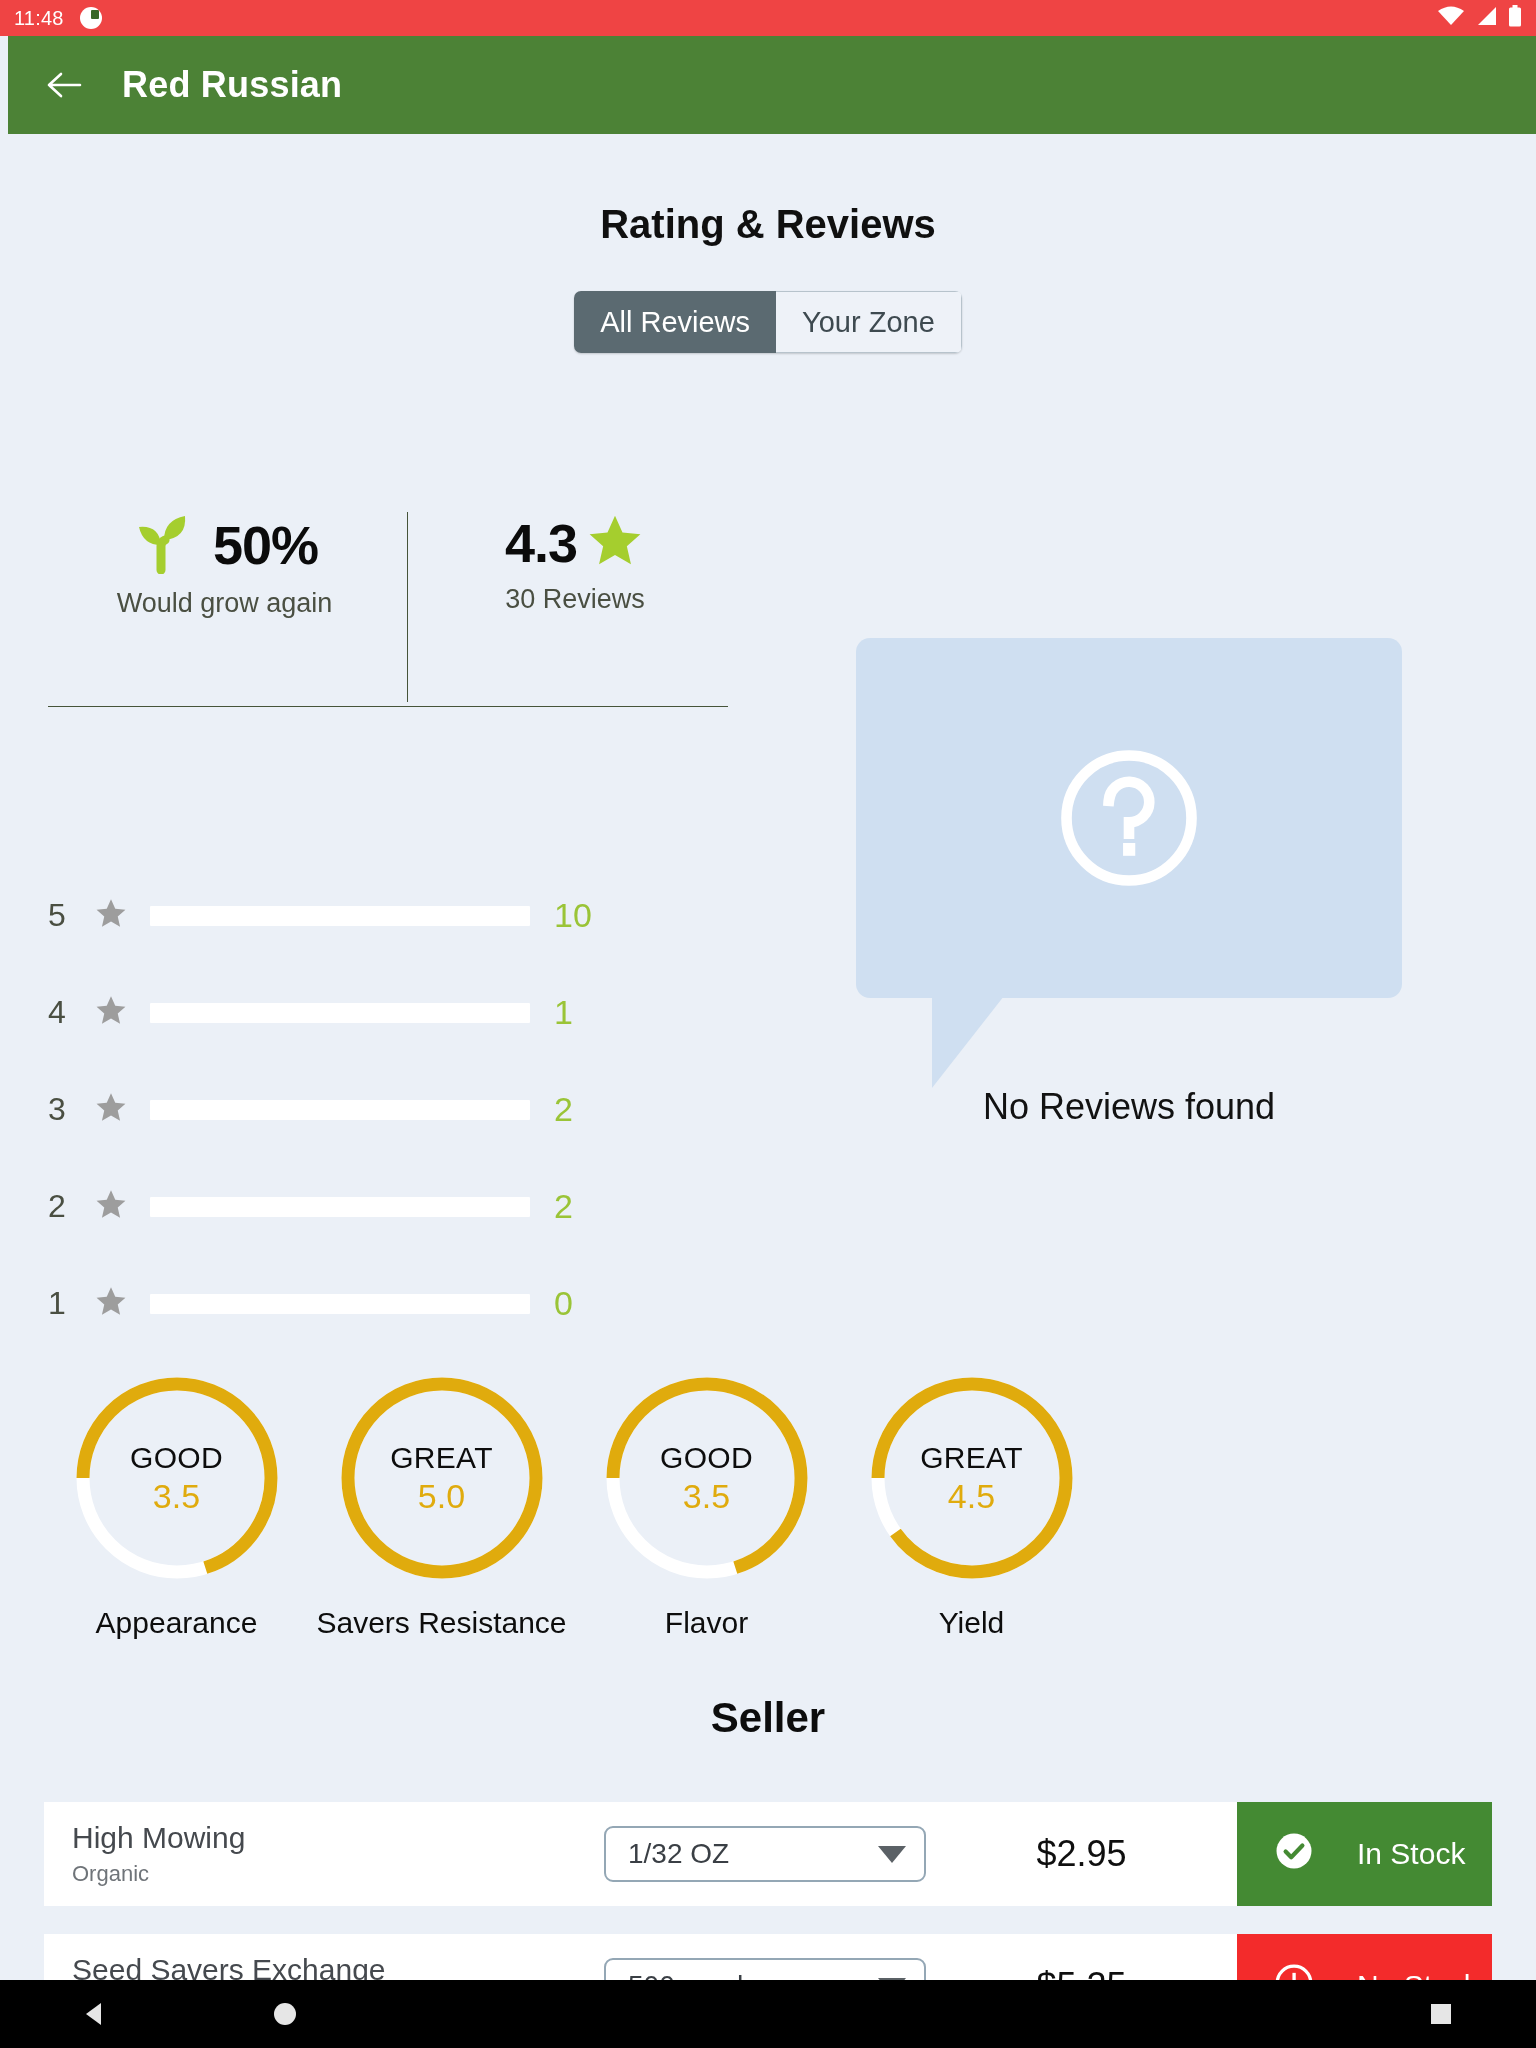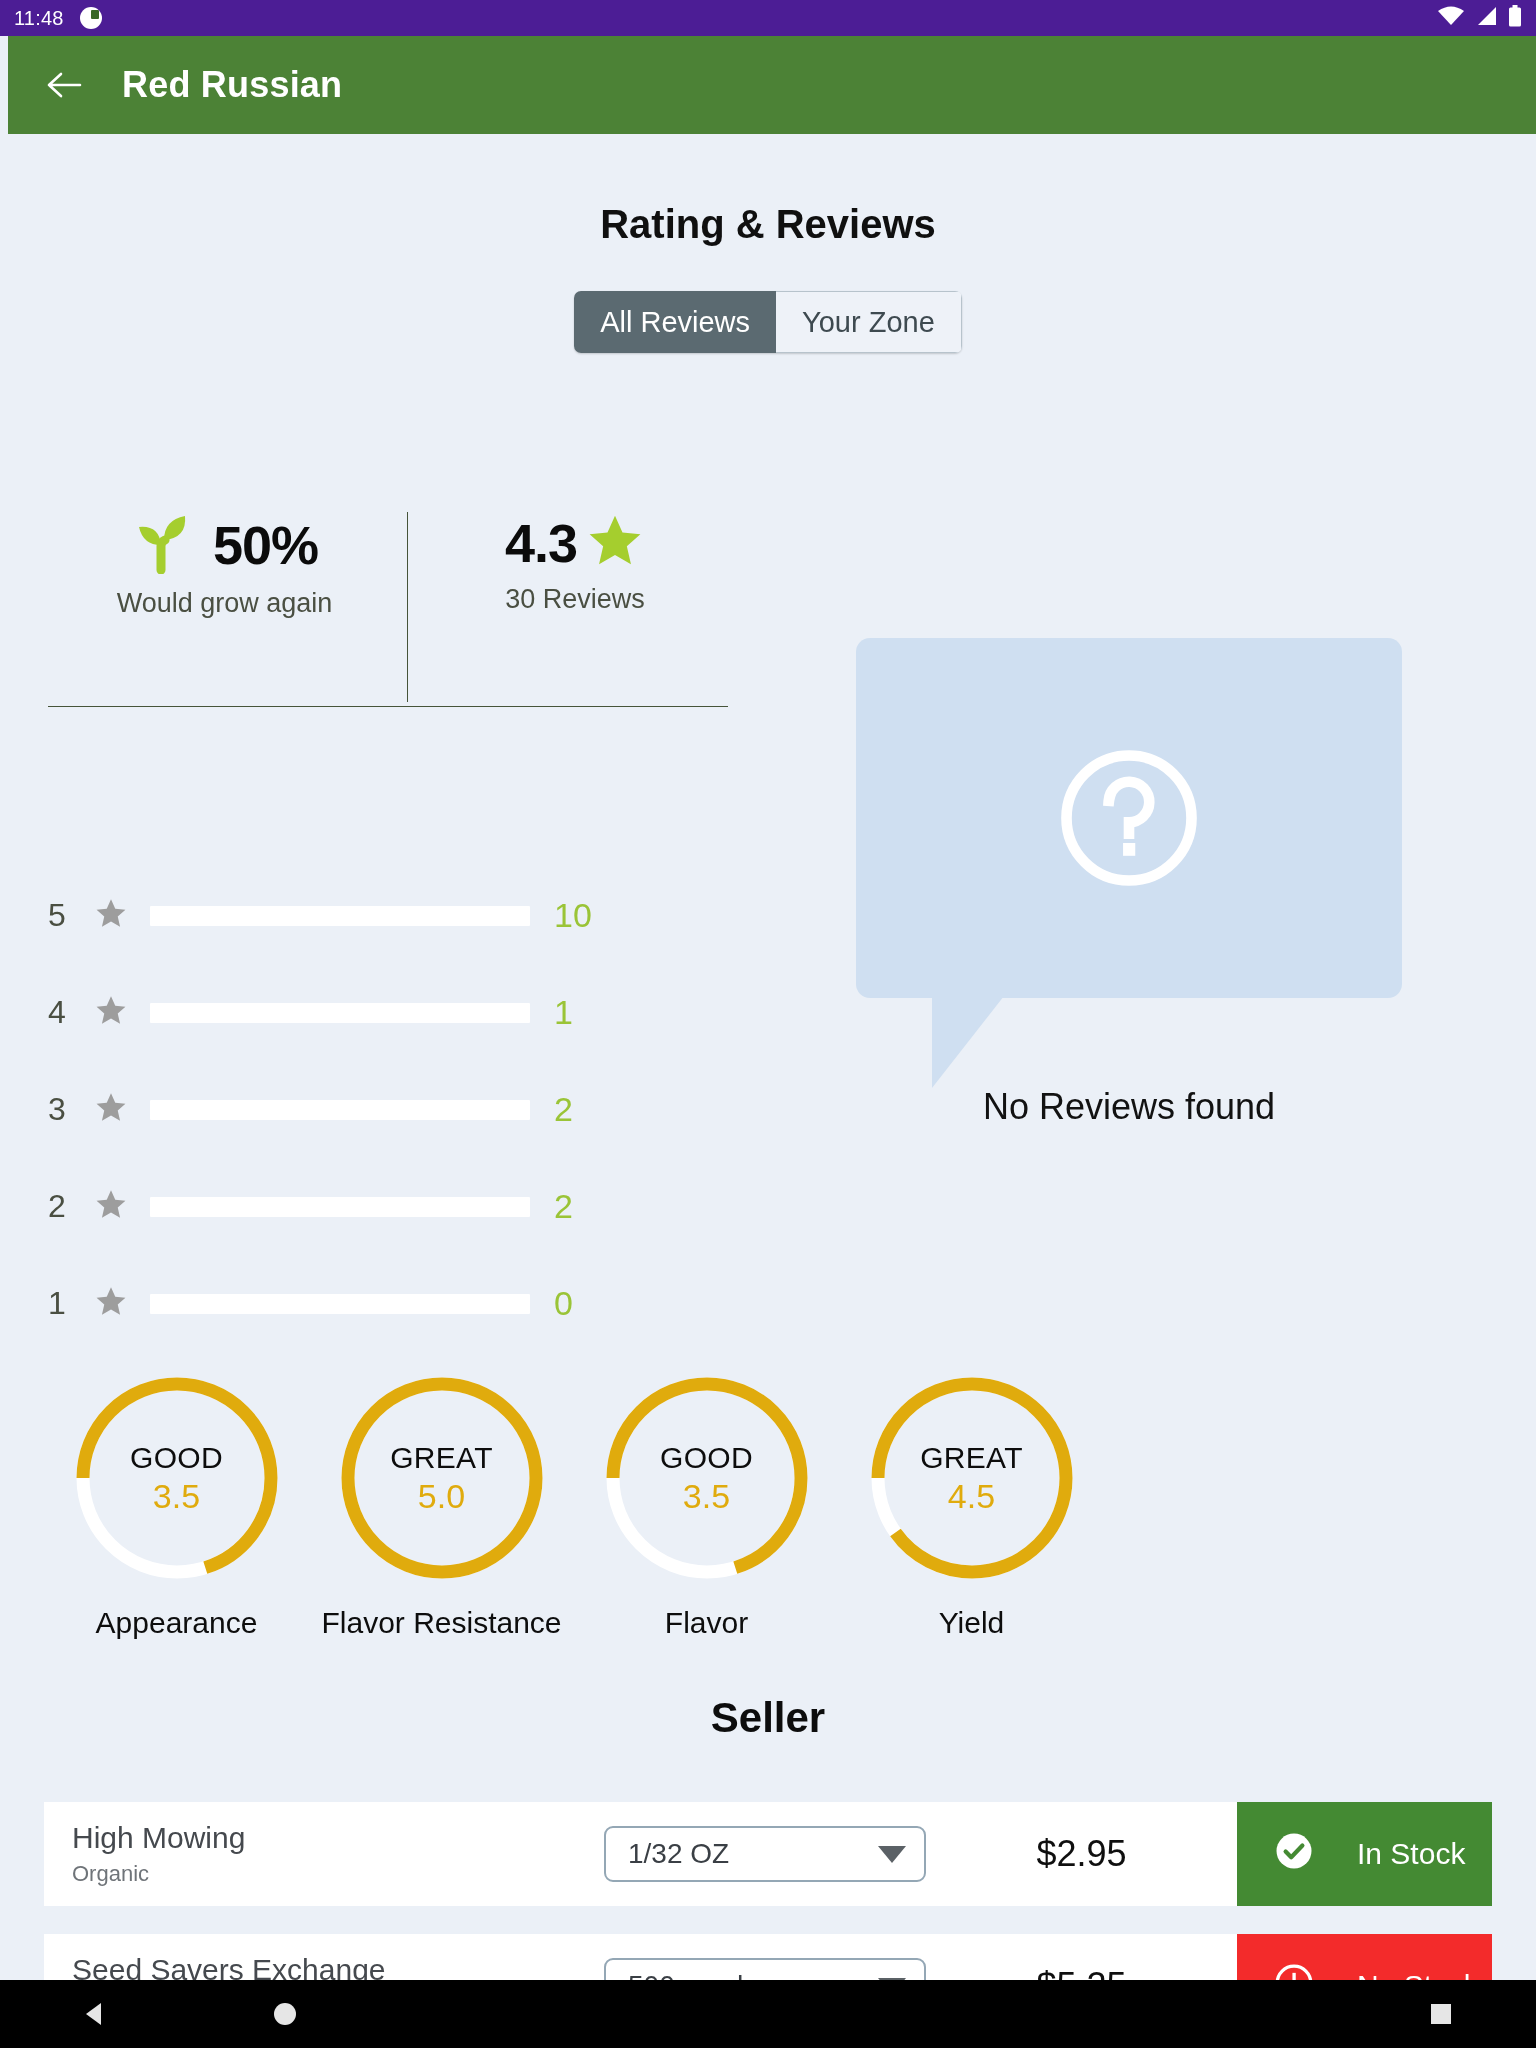--- a/index.html
+++ b/index.html
@@ -6,21 +6,21 @@
   html, body {
     width: 1536px; height: 2048px;
     font-family: "Liberation Sans", sans-serif;
     background: #ebf0f7;
     overflow: hidden;
   }
   body { position: relative; }
 
   
   .statusbar {
-    height: 36px; background: #4c1d95;
+    height: 36px; background: #ef4444;
     display: flex; align-items: center;
     padding: 0 14px; color: #ffffff;
   }
   .statusbar .time { font-size: 20px; letter-spacing: .2px; }
   .statusbar .appicon {
     width: 22px; height: 22px; border-radius: 50%;
     background: #ffffff; margin-left: 16px;
     position: relative;
   }
   .statusbar .appicon::after {
@@ -358,21 +358,21 @@
       <div class="gauge">
         <svg width="212" height="212" viewBox="0 0 212 212">
           <circle cx="106" cy="106" r="94" fill="none" stroke="#ffffff" stroke-width="13"></circle>
           <circle class="gauge-arc" cx="106" cy="106" r="94" fill="none" stroke="#e0ab0d" stroke-width="13" stroke-linecap="butt" stroke-dasharray="590.6194188748811 0" transform="rotate(-90 106 106)"></circle>
         </svg>
         <div class="gauge-inner">
           <span class="gauge-word">GREAT</span>
           <span class="gauge-score">5.0</span>
         </div>
       </div>
-      <div class="gauge-caption">Flavor Resistance</div>
+      <div class="gauge-caption">Savers Resistance</div>
     </div>
 
     <div class="gauge-item">
       <div class="gauge">
         <svg width="212" height="212" viewBox="0 0 212 212">
           <circle cx="106" cy="106" r="94" fill="none" stroke="#ffffff" stroke-width="13"></circle>
           <circle class="gauge-arc" cx="106" cy="106" r="94" fill="none" stroke="#e0ab0d" stroke-width="13" stroke-linecap="butt" stroke-dasharray="413.4335932124168 177.18582566246437" transform="rotate(-90 106 106)"></circle>
         </svg>
         <div class="gauge-inner">
           <span class="gauge-word">GOOD</span>

